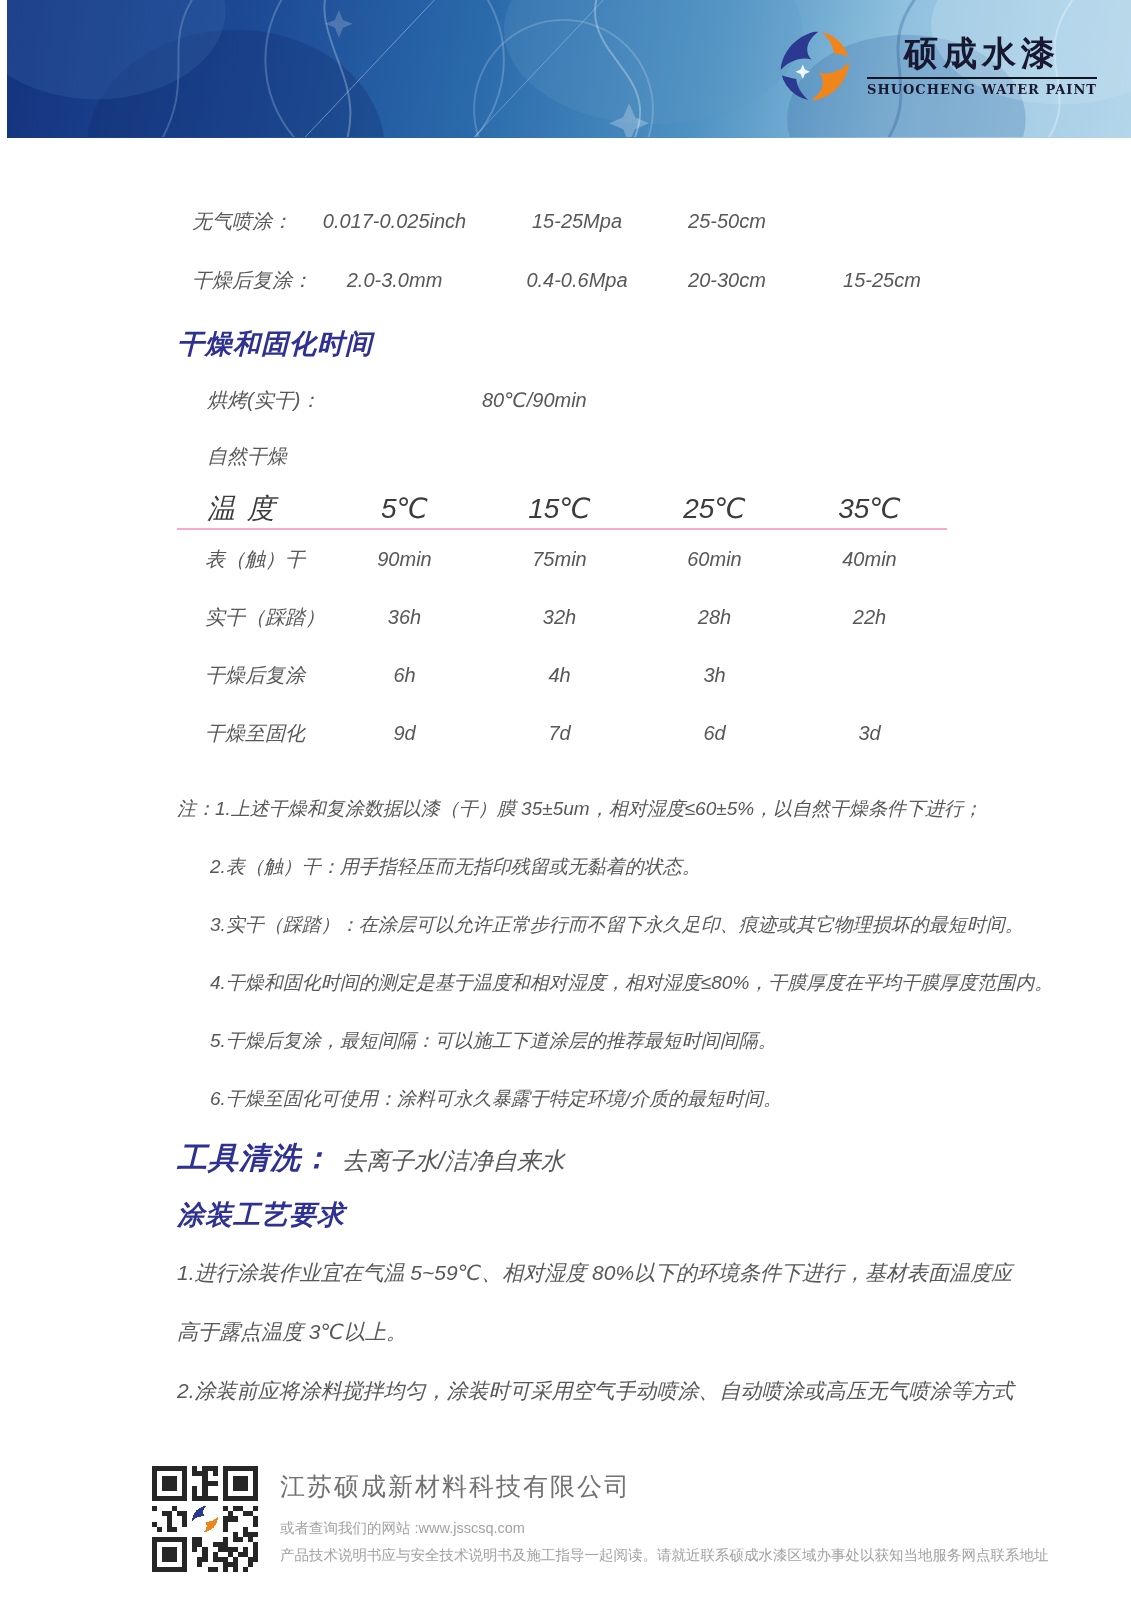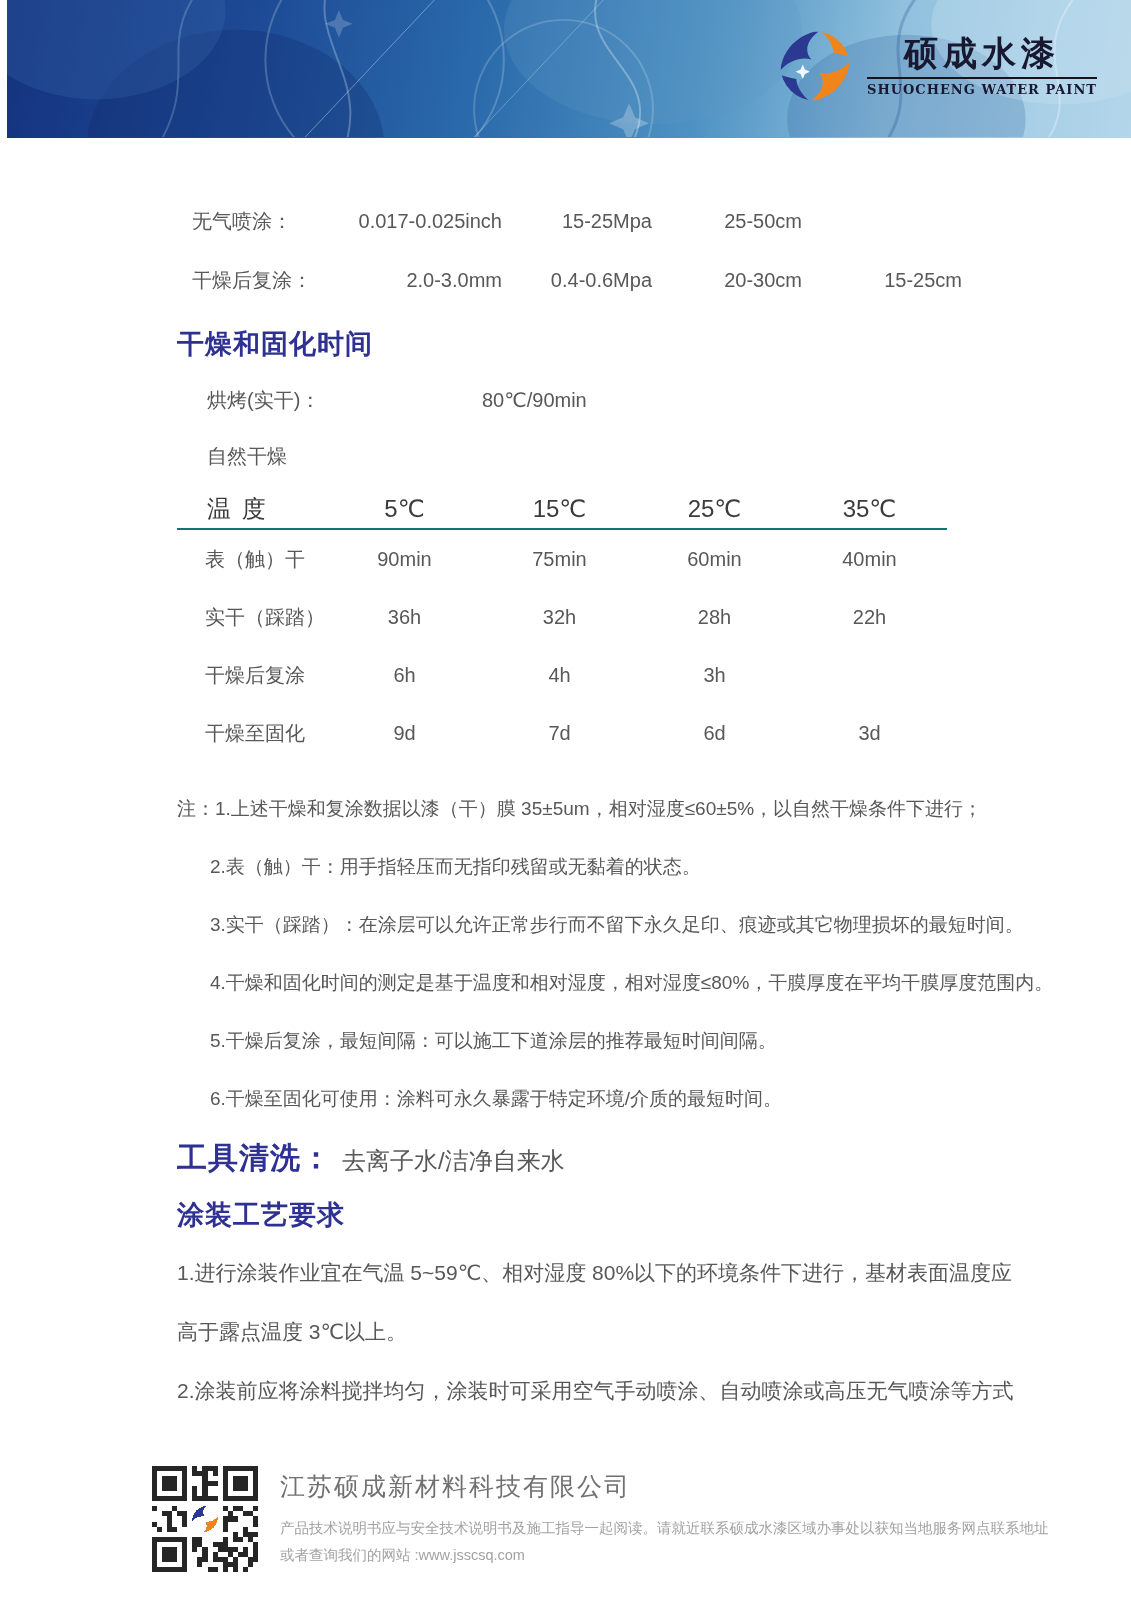--- a/index.html
+++ b/index.html
@@ -14,36 +14,36 @@
   .logo { position:absolute; top:30px; right:34px; display:flex; align-items:center; gap:16px; }
   .logo-icon { width:72px; height:72px; flex:0 0 auto; }
   .logo-text { display:flex; flex-direction:column; align-items:center; }
   .logo-title { font-family:"DejaVu Serif","Liberation Serif",serif; font-weight:bold; font-size:34px;
     color:#181830; letter-spacing:5px; line-height:1.1; white-space:nowrap; }
   .logo-rule { width:100%; height:2px; background:#141420; margin:4px 0 3px; }
   .logo-sub { font-family:"DejaVu Serif","Liberation Serif",serif; font-weight:bold; font-size:13px;
     color:#181830; letter-spacing:1px; white-space:nowrap; }
 
   
-  .content { padding:0 90px 0 170px; color:#595757; }
+  .content { padding:0 90px 0 170px; color:#595757;font-style:italic; }
 
   .spray-table { margin-top:54px; }
   .spray-row { display:grid; grid-template-columns:110px 215px 150px 150px 160px; height:59px; line-height:59px; font-size:20px; }
   .spray-label { text-align:left; padding-left:15px; white-space:nowrap; }
-  .spray-val { text-align:right; white-space:nowrap; }
+  .spray-val { text-align:center; white-space:nowrap; }
 
   .section-title { margin-top:14px; font-size:27px; line-height:40px; font-weight:bold; color:#2e3192; letter-spacing:1px; }
 
   .bake-row { margin-top:16px; display:flex; height:40px; line-height:40px; font-size:20px; }
   .bake-label { width:305px; padding-left:30px; }
   .natural-row { margin-top:16px; height:40px; line-height:40px; font-size:20px; padding-left:30px; }
 
   .dry-table { margin-top:12px; width:770px; }
   .dt-grid { display:grid; grid-template-columns:150px 1fr 1fr 1fr 1fr; }
-  .dt-head { height:42px; line-height:42px; border-bottom:2px solid #0f766e; font-size:24px; color:#3c3c3c; font-weight:500; }
+  .dt-head { height:42px; line-height:42px; border-bottom:2px solid #f9a8d4; font-size:28px; color:#3c3c3c; font-weight:500; }
   .dt-head .dt-label { padding-left:30px; letter-spacing:2px; }
   .dt-row { height:58px; line-height:58px; font-size:20px; }
   .dt-row:first-of-type { margin-top:8px; }
   .dt-label { text-align:left; white-space:nowrap; }
   .dt-row .dt-label { padding-left:28px; }
   .dt-val { text-align:center; white-space:nowrap; }
 
   .notes { margin-top:18px; }
   .notes p { font-size:19px; line-height:58px; white-space:nowrap; }
   .notes p.indent { margin-left:33px; }
@@ -307,19 +307,19 @@
         <rect x="0" y="14" width="7" height="7" fill="#262626"></rect>
         <rect x="1" y="15" width="5" height="5" fill="#ffffff"></rect>
         <rect x="2" y="16" width="3" height="3" fill="#262626"></rect>
         <circle cx="10.5" cy="10.5" r="3.1" fill="#ffffff"></circle>
         <path d="M11,7.8 C9.2,8 8,9.2 7.9,10.9 C8.7,10.1 9.7,9.8 10.5,10 C9.9,9.3 10.1,8.4 11,7.8 Z" fill="#2b3990"></path>
         <path d="M10,13.2 C11.8,13 13,11.8 13.1,10.1 C12.3,10.9 11.3,11.2 10.5,11 C11.1,11.7 10.9,12.6 10,13.2 Z" fill="#f0851c"></path>
       </svg>
     <div class="footer-text">
       <div class="footer-company">江苏硕成新材料科技有限公司</div>
       <div class="footer-small">
+        <div>或者查询我们的网站 :www.jsscsq.com</div>
         <div>产品技术说明书应与安全技术说明书及施工指导一起阅读。请就近联系硕成水漆区域办事处以获知当地服务网点联系地址</div>
-        <div>或者查询我们的网站 :www.jsscsq.com</div>
       </div>
     </div>
   </div>
 
 </div>
 
 </body></html>

